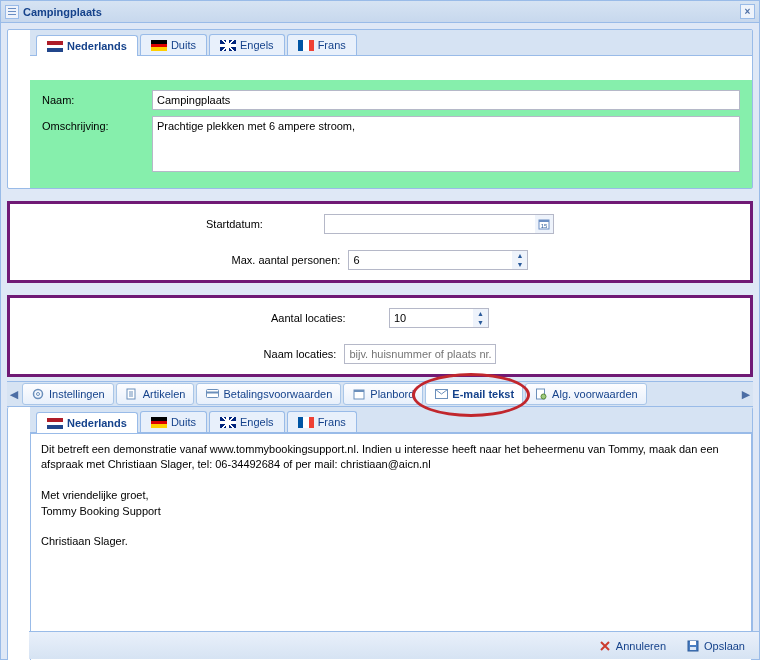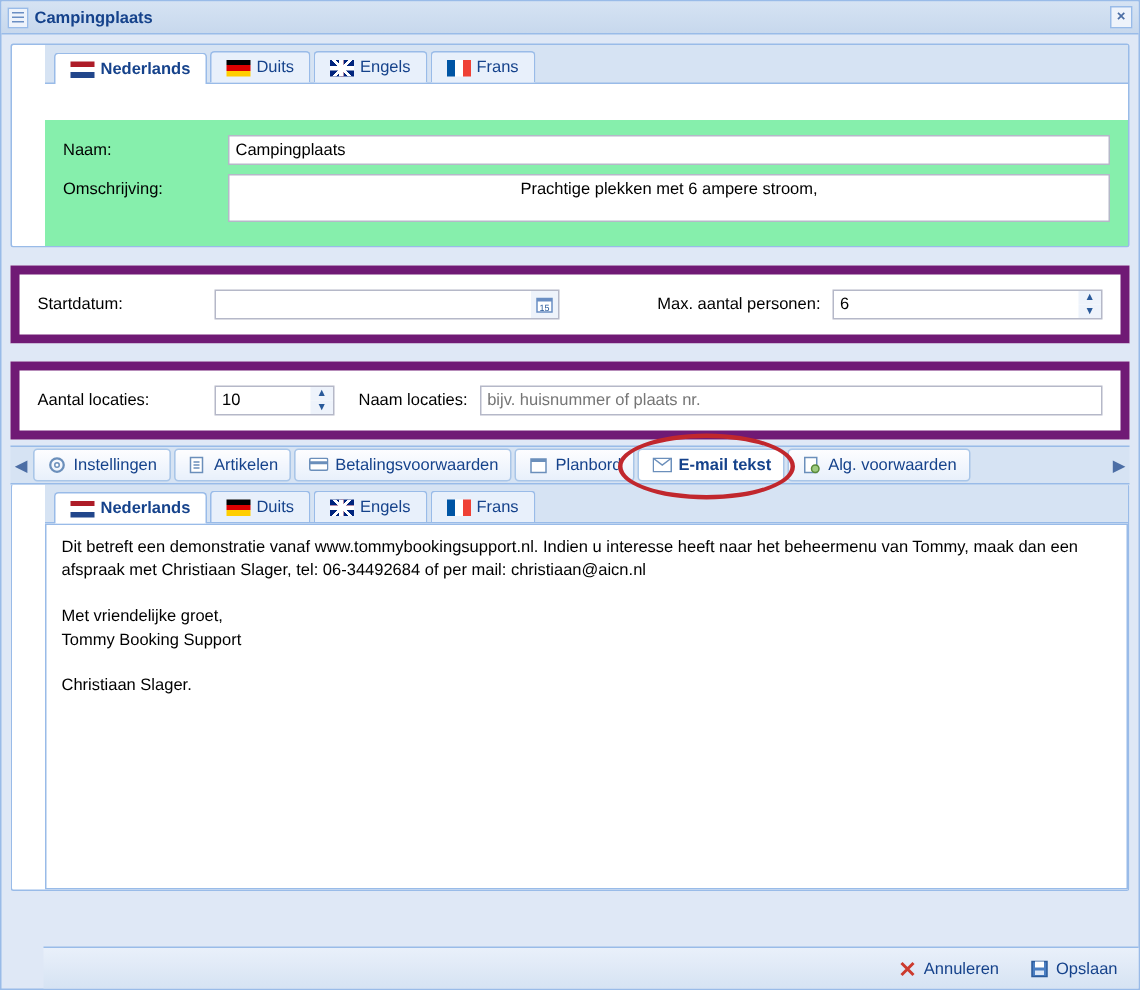--- a/index.html
+++ b/index.html
@@ -25,35 +25,35 @@
   linear-gradient(#fff,#fff) center/100% 3px no-repeat,
   linear-gradient(#fff,#fff) center/3px 100% no-repeat,
   linear-gradient(#cf142b,#cf142b) center/100% 2px no-repeat,
   linear-gradient(#cf142b,#cf142b) center/2px 100% no-repeat; }
 .flag-fr { background: linear-gradient(90deg,#0055a4 33%, #fff 33% 66%, #ef4135 66%); }
 
 .form-area { padding: 10px 12px; background: #86efac; margin-top: 24px; }
 .form-row { display: flex; align-items: flex-start; margin-bottom: 6px; }
 .form-row label { width: 110px; padding-top: 4px; color: #000; }
 .txt { flex: 1; border: 1px solid #b5b8c8; padding: 3px 4px; font: inherit; color: #000; background: #fff; }
-textarea.txt { height: 32px; resize: none; text-align: center; }
+textarea.txt { height: 56px; resize: none; }
 .placeholder { color: #9a9a9a; }
 
 .section-gap { height: 12px; background: #dfe8f6; }
 
-.row2 { display: flex; align-items: center; gap: 16px; padding: 10px 12px; background: #fff; border: 6px solid #701a75; }
+.row2 { display: flex; align-items: center; gap: 16px; padding: 10px 12px; background: #fff; border: 3px solid #701a75; flex-direction: column; }
 .row2 label { color: #000; }
 .row2 .field { display: flex; align-items: center; gap: 8px; }
 .date-wrap { position: relative; width: 230px; }
 .date-wrap input { width: 100%; padding-right: 20px; }
 .date-btn { position: absolute; right: 1px; top: 1px; width: 18px; height: 18px; border: 0; background: #eef3fb; cursor: pointer; display: flex; align-items: center; justify-content: center; }
 .date-btn svg { display: block; }
 .spin-wrap { position: relative; width: 180px; }
 .spin-wrap input { width: 100%; padding-right: 18px; }
-.spin-wrap.small { width: 80px; }
+.spin-wrap.small { width: 100px; }
 .spin-btns { position: absolute; right: 1px; top: 1px; bottom: 1px; width: 15px; display: flex; flex-direction: column; }
 .spin-btns button { flex: 1; border: 0; background: #eef3fb; cursor: pointer; font-size: 7px; color: #2a5a9a; padding: 0; line-height: 1; }
 
 .row3 .naaminput { flex: 1; }
 
 .toolbar { display: flex; align-items: center; background: #d6e3f3; border: 1px solid #99bbe8; border-left: none; border-right: none; height: 26px; position: relative; }
 .toolbar .scroll { width: 14px; text-align: center; cursor: pointer; color: #4c6ea5; }
 .tb-btn { display: flex; align-items: center; gap: 4px; padding: 3px 8px; margin: 0 1px; border: 1px solid #a9c6e8; border-radius: 3px; background: linear-gradient(#fdfdff,#e8f0fb); color: #15428b; cursor: pointer; white-space: nowrap; }
 .tb-btn.active { background: #fff; font-weight: bold; }
 .tb-icon { width: 14px; height: 14px; display: inline-flex; align-items: center; justify-content: center; }

